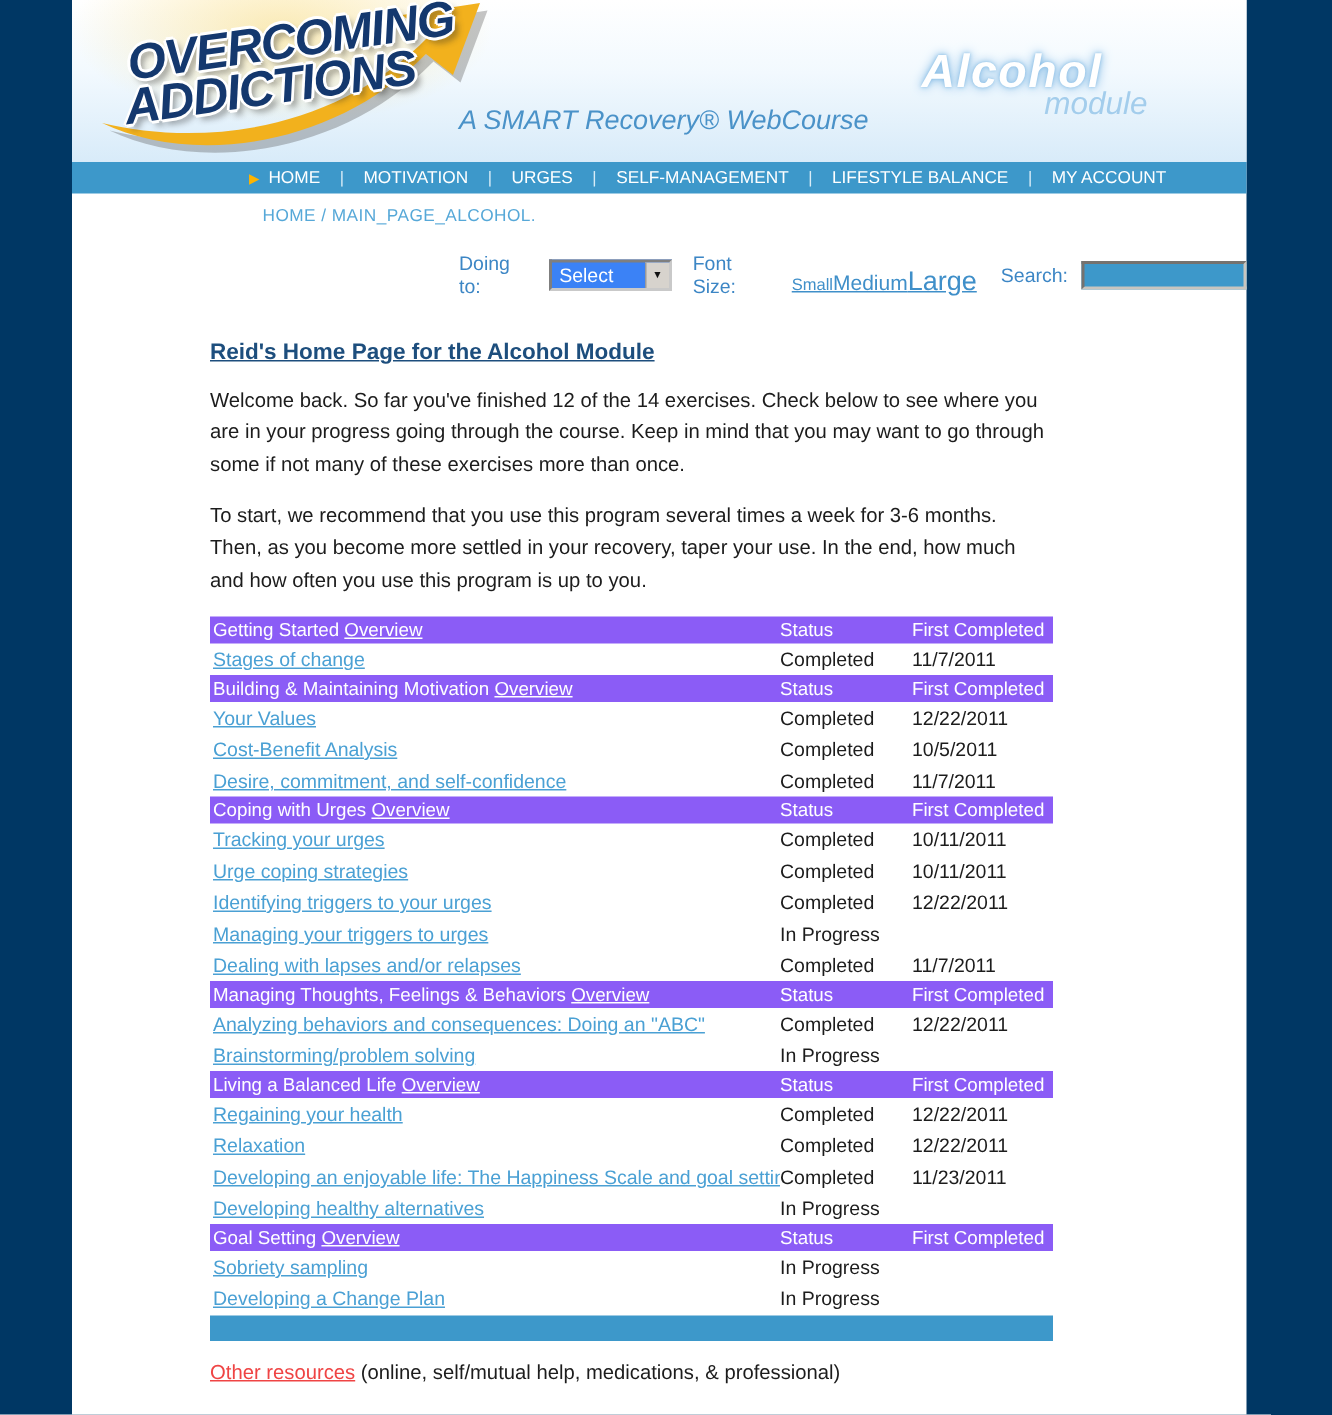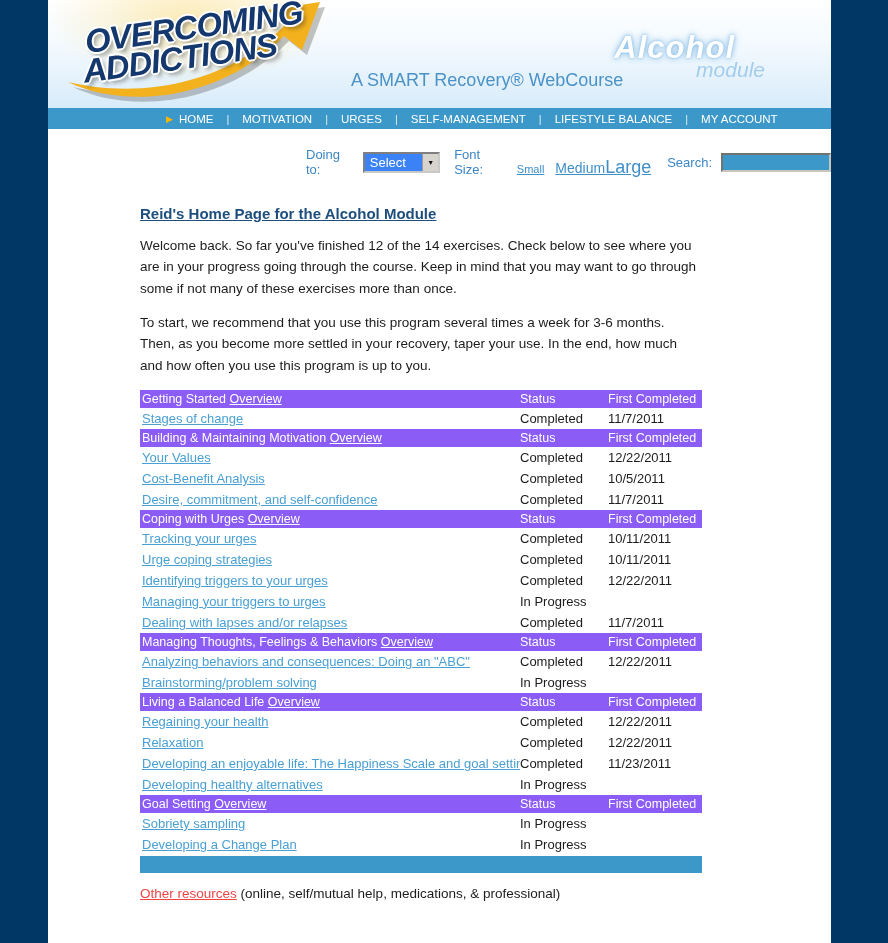--- a/index.html
+++ b/index.html
@@ -39,23 +39,23 @@
     font-size: 33px; line-height: 0.88; letter-spacing: -1px;
     text-shadow:
       -2px 0 #fff, 2px 0 #fff, 0 -2px #fff, 0 2px #fff,
       -1px -1px #fff, 1px 1px #fff, -1px 1px #fff, 1px -1px #fff,
       3px 4px 4px rgba(40,40,40,0.45);
     white-space: nowrap;
   }
   .logo-text .l2 { margin-left: -6px; }
   .tagline {
     position: absolute; left: 258px; top: 70px;
+    font-style: italic;
     color: #4a92c8;
     font-size: 18px;
-    margin-left: 45px;
   }
   .module {
     position: absolute; right: 66px; top: 32px;
     text-align: right;
     font-style: italic;
     line-height: 1;
   }
   .module .m-title {
     display: block;
     margin-right: 30px;
@@ -110,21 +110,21 @@
   .sel-btn {
     width: 16px; height: 100%;
     background: #d7d3cd;
     border-left: 1px solid #9a9a9a;
     display: flex; align-items: center; justify-content: center;
     font-size: 7px; color: #111;
   }
   .fs-links { display: flex; align-items: baseline; margin-left: 9px; }
   .fs-links a { color: #3f8fc9; text-decoration: underline; cursor: pointer; }
   .fs-0 { font-size: 11px; margin-top: 16px; }
-  .fs-1 { font-size: 14px; margin-left: 11px; }
+  .fs-1 { font-size: 14px; }
   .fs-2 { font-size: 18px; margin-left: 0; }
   .search-label { margin-left: 16px; }
   .search-input {
     margin-left: 9px;
     width: 110px; height: 19px;
     background: #3d98ca;
     border: 2px inset #c8c5bf;
     outline: none;
     color: #fff; font-size: 12px; padding: 0 4px;
     font-family: "Liberation Sans", sans-serif;
@@ -210,20 +210,21 @@
       <span class="nav-sep">|</span>
       <span class="nav-item">
         <span>LIFESTYLE BALANCE</span>
       </span>
       <span class="nav-sep">|</span>
       <span class="nav-item">
         <span>MY ACCOUNT</span>
       </span>
     </div>
 
+  <div class="breadcrumb">HOME / MAIN_PAGE_ALCOHOL.</div>
 
   <div class="controls">
     <span class="ctl-label">Doing to:</span>
     <div class="sel">
       <span class="sel-value">Select</span>
       <span class="sel-btn">▼</span>
     </div>
     <span class="ctl-label">Font Size:</span>
     <span class="fs-links">
       <a class="fs-0">Small</a>

